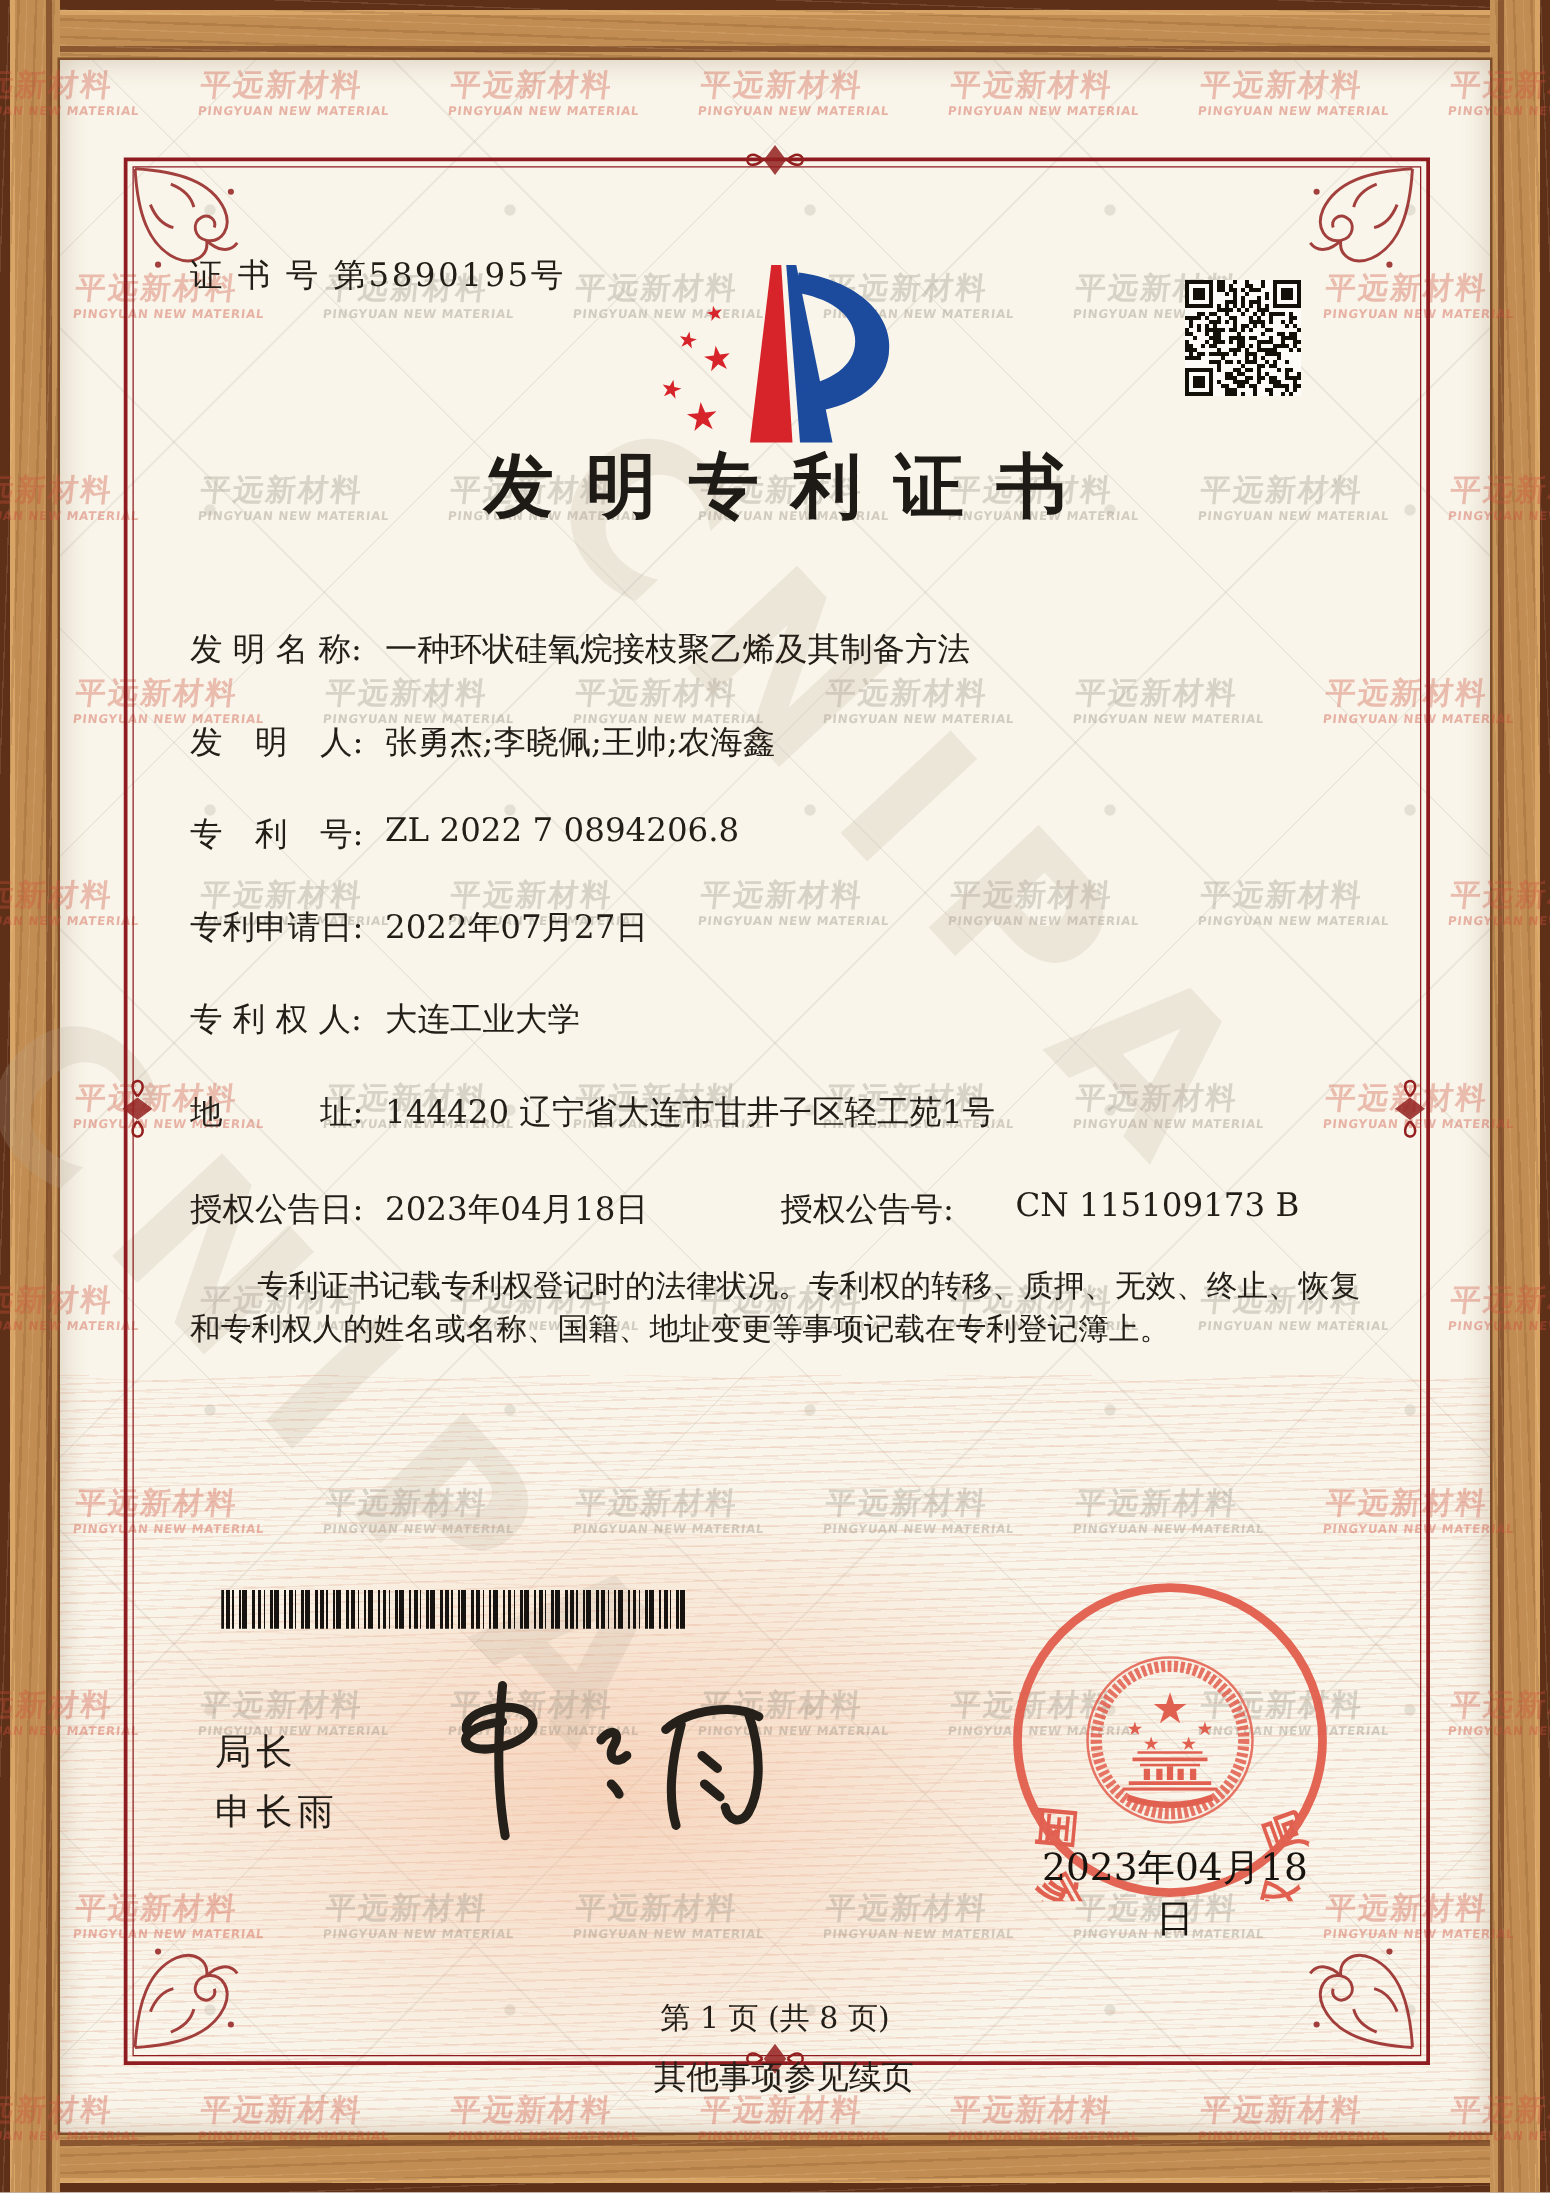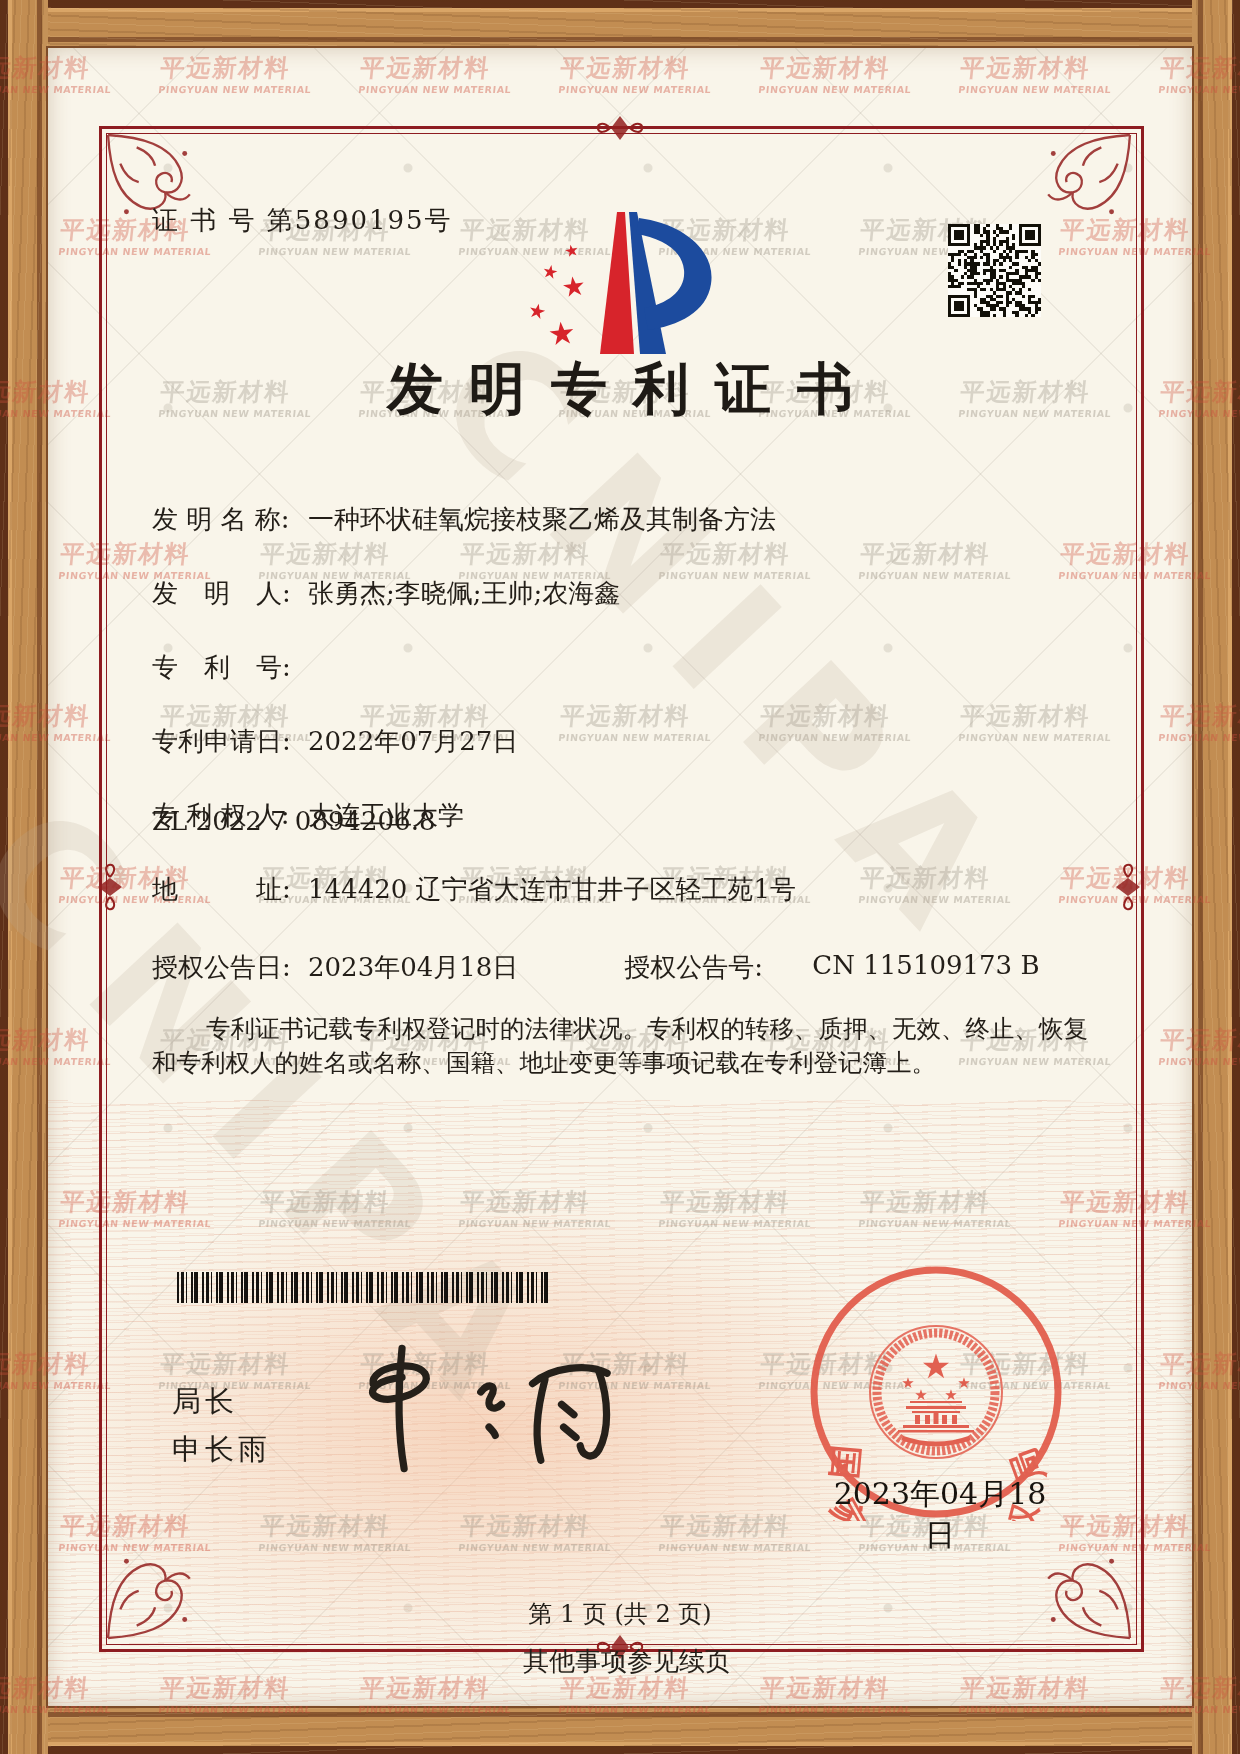--- a/index.html
+++ b/index.html
@@ -487,21 +487,21 @@
 
   <div class="fields">
     <div class="field-row" style="top:502px;">
       <span class="f-label">发 明 名 称:</span>
       <span class="f-value">一种环状硅氧烷接枝聚乙烯及其制备方法</span>
     </div>
     <div class="field-row" style="top:576px;">
       <span class="f-label">发　明　人:</span>
       <span class="f-value">张勇杰;李晓佩;王帅;农海鑫</span>
     </div>
-    <div class="field-row" style="top:650px;flex-direction:column;">
+    <div class="field-row" style="top:650px;">
       <span class="f-label">专　利　号:</span>
       <span class="f-value">ZL 2022 7 0894206.8</span>
     </div>
     <div class="field-row" style="top:724px;">
       <span class="f-label">专利申请日:</span>
       <span class="f-value">2022年07月27日</span>
     </div>
     <div class="field-row" style="top:798px;">
       <span class="f-label">专 利 权 人:</span>
       <span class="f-value">大连工业大学</span>
@@ -566,16 +566,16 @@
       <rect x="-2.5" y="21" width="5" height="11"></rect>
       <rect x="6" y="23" width="5" height="9"></rect>
       <rect x="16" y="23" width="5" height="9"></rect>
       <rect x="-33" y="33" width="66" height="3"></rect>
       <rect x="-38" y="38" width="76" height="2.5"></rect>
       <path d="M-34,46 Q0,58 34,46" stroke="#e05545" stroke-width="5" fill="none"></path>
     </g>
   </svg>
   <div class="seal-date">2023年04月18日</div>
 
-  <div class="page-info">第 1 页 (共 2 页)</div>
+  <div class="page-info">第 1 页 (共 8 页)</div>
   <div class="continuation">其他事项参见续页</div>
 
 </div>
 
 </body></html>

